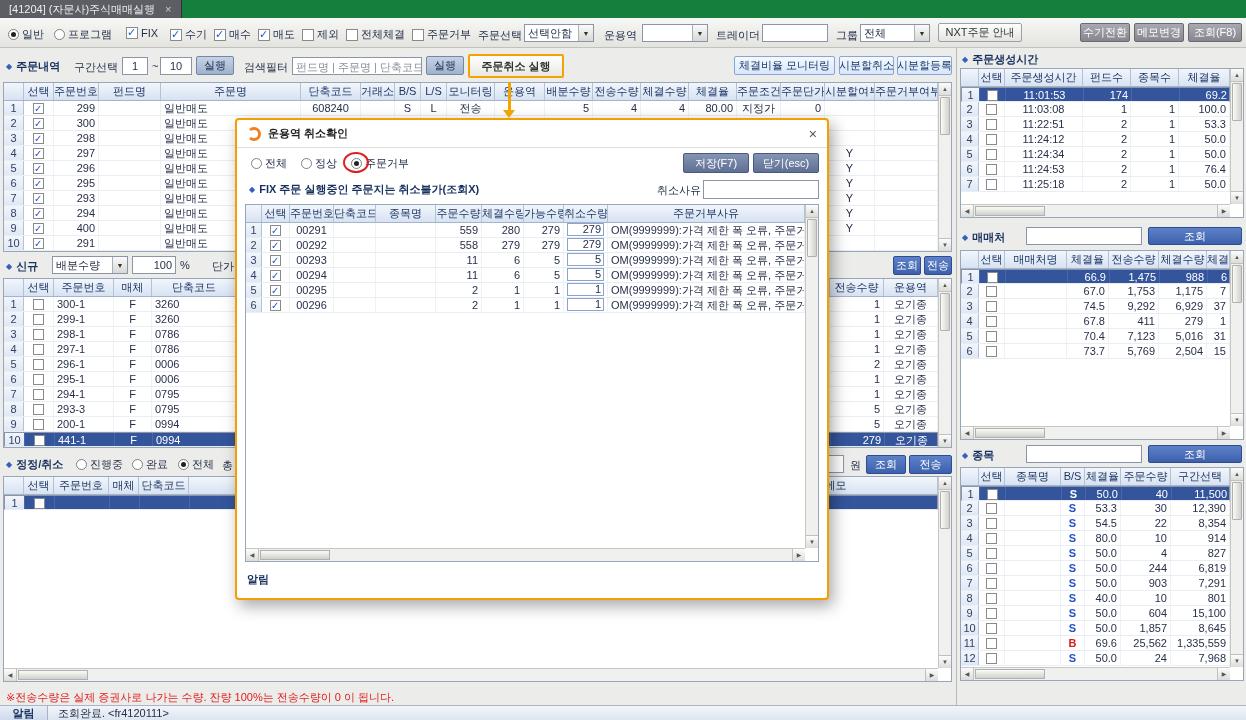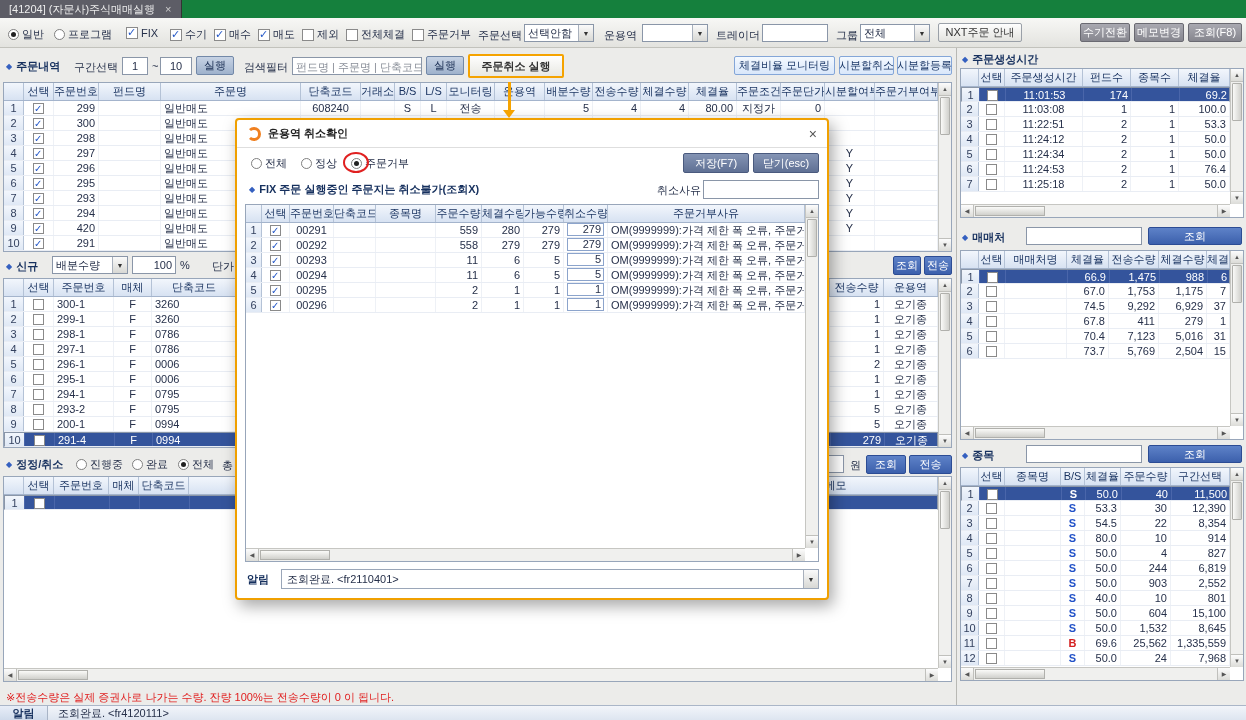--- a/index.html
+++ b/index.html
@@ -359,21 +359,21 @@
         <div class="td ar" style="width:48px"></div>
         <div class="td ar" style="width:48px"></div>
         <div class="td ac" style="width:44px"></div>
         <div class="td ar" style="width:44px"></div>
         <div class="td ac" style="width:50px">Y</div>
         <div class="td ac" style="width:63px"></div>
       </div>
       <div class="trow">
         <div class="td rn" style="width: 20px;">9</div>
         <div class="td ac" style="width:30px"><span class="cbx on"></span></div>
-        <div class="td ar" style="width:45px">420</div>
+        <div class="td ar" style="width:45px">400</div>
         <div class="td" style="width:62px"></div>
         <div class="td" style="width:140px">일반매도</div>
         <div class="td ac" style="width:60px"></div>
         <div class="td ac" style="width:34px"></div>
         <div class="td ac" style="width:26px"></div>
         <div class="td ac" style="width:26px"></div>
         <div class="td ac" style="width:48px"></div>
         <div class="td ac" style="width:50px"></div>
         <div class="td ar" style="width:48px"></div>
         <div class="td ar" style="width:48px"></div>
@@ -522,21 +522,21 @@
         <div class="td" style="width:85px">0795</div>
         <div class="td" style="width:150px"></div>
         <div class="td" style="width:260px"></div>
         <div class="td ar" style="width:183px"></div>
         <div class="td ar" style="width:54px">1</div>
         <div class="td ac" style="width:54px">오기종</div>
       </div>
       <div class="trow">
         <div class="td rn" style="width: 20px;">8</div>
         <div class="td ac" style="width:30px"><span class="cbx"></span></div>
-        <div class="td" style="width:60px">293-2</div>
+        <div class="td" style="width:60px">293-3</div>
         <div class="td ac" style="width:38px">F</div>
         <div class="td" style="width:85px">0795</div>
         <div class="td" style="width:150px"></div>
         <div class="td" style="width:260px"></div>
         <div class="td ar" style="width:183px"></div>
         <div class="td ar" style="width:54px">5</div>
         <div class="td ac" style="width:54px">오기종</div>
       </div>
       <div class="trow">
         <div class="td rn" style="width: 20px;">9</div>
@@ -546,21 +546,21 @@
         <div class="td" style="width:85px">0994</div>
         <div class="td" style="width:150px"></div>
         <div class="td" style="width:260px"></div>
         <div class="td ar" style="width:183px"></div>
         <div class="td ar" style="width:54px">5</div>
         <div class="td ac" style="width:54px">오기종</div>
       </div>
       <div class="trow sel">
         <div class="td rn" style="width: 20px;">10</div>
         <div class="td ac" style="width:30px"><span class="cbx"></span></div>
-        <div class="td" style="width:60px">291-4</div>
+        <div class="td" style="width:60px">441-1</div>
         <div class="td ac" style="width:38px">F</div>
         <div class="td" style="width:85px">0994</div>
         <div class="td" style="width:150px"></div>
         <div class="td" style="width:260px"></div>
         <div class="td ar" style="width:183px"></div>
         <div class="td ar" style="width:54px">279</div>
         <div class="td ac" style="width:54px">오기종</div>
       </div>
     </div>
   <div class="vs">
@@ -867,21 +867,21 @@
         <div class="td ar" style="width:50px">244</div>
         <div class="td ar" style="width:59px">6,819</div>
       </div>
       <div class="trow">
         <div class="td rn" style="width: 18px;">7</div>
         <div class="td ac" style="width:26px"><span class="cbx"></span></div>
         <div class="td" style="width:56px"></div>
         <div class="td bsS" style="width:24px">S</div>
         <div class="td ar" style="width:36px">50.0</div>
         <div class="td ar" style="width:50px">903</div>
-        <div class="td ar" style="width:59px">2,552</div>
+        <div class="td ar" style="width:59px">7,291</div>
       </div>
       <div class="trow">
         <div class="td rn" style="width: 18px;">8</div>
         <div class="td ac" style="width:26px"><span class="cbx"></span></div>
         <div class="td" style="width:56px"></div>
         <div class="td bsS" style="width:24px">S</div>
         <div class="td ar" style="width:36px">40.0</div>
         <div class="td ar" style="width:50px">10</div>
         <div class="td ar" style="width:59px">801</div>
       </div>
@@ -893,21 +893,21 @@
         <div class="td ar" style="width:36px">50.0</div>
         <div class="td ar" style="width:50px">604</div>
         <div class="td ar" style="width:59px">15,100</div>
       </div>
       <div class="trow">
         <div class="td rn" style="width: 18px;">10</div>
         <div class="td ac" style="width:26px"><span class="cbx"></span></div>
         <div class="td" style="width:56px"></div>
         <div class="td bsS" style="width:24px">S</div>
         <div class="td ar" style="width:36px">50.0</div>
-        <div class="td ar" style="width:50px">1,532</div>
+        <div class="td ar" style="width:50px">1,857</div>
         <div class="td ar" style="width:59px">8,645</div>
       </div>
       <div class="trow">
         <div class="td rn" style="width: 18px;">11</div>
         <div class="td ac" style="width:26px"><span class="cbx"></span></div>
         <div class="td" style="width:56px"></div>
         <div class="td bsB" style="width:24px">B</div>
         <div class="td ar" style="width:36px">69.6</div>
         <div class="td ar" style="width:50px">25,562</div>
         <div class="td ar" style="width:59px">1,335,559</div>
@@ -1074,17 +1074,13 @@
         <div class="thumb"></div>
         <div class="a b">▼</div>
       </div>
     <div class="hs" style="right:13px">
         <div class="a l">◀</div>
         <div class="thumb"></div>
         <div class="a r">▶</div>
       </div>
   </div>
   <span class="lbl ab" style="left:10px;top:452px;font-weight:bold;color:#16305e">알림</span>
-  <div class="acombo" style="left:44px;top:449px;width:538px">
-    <span class="txt">조회완료. &lt;fr2110401&gt;</span>
-    <span class="db">▼</span>
-  </div>
 </div>
 
 </body></html>

